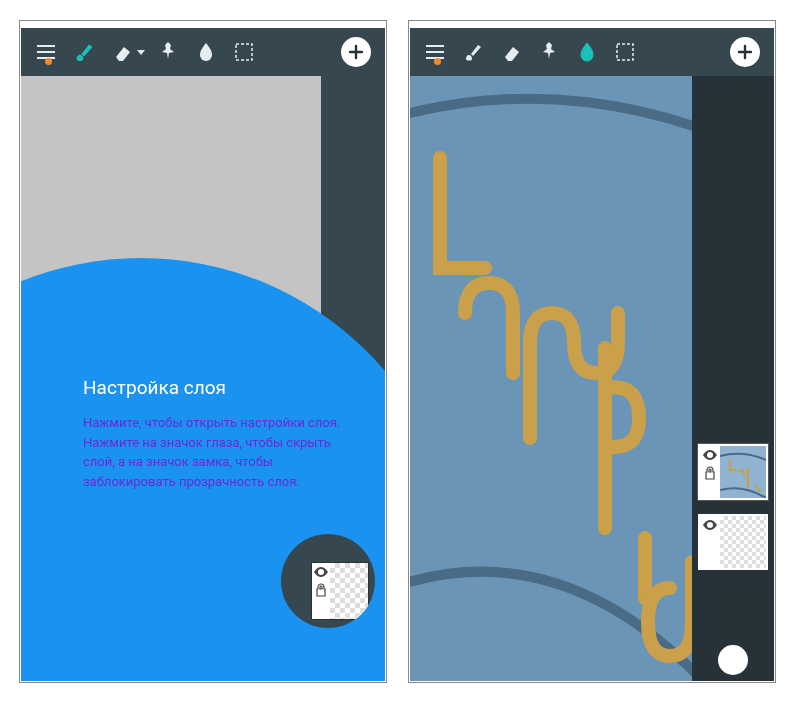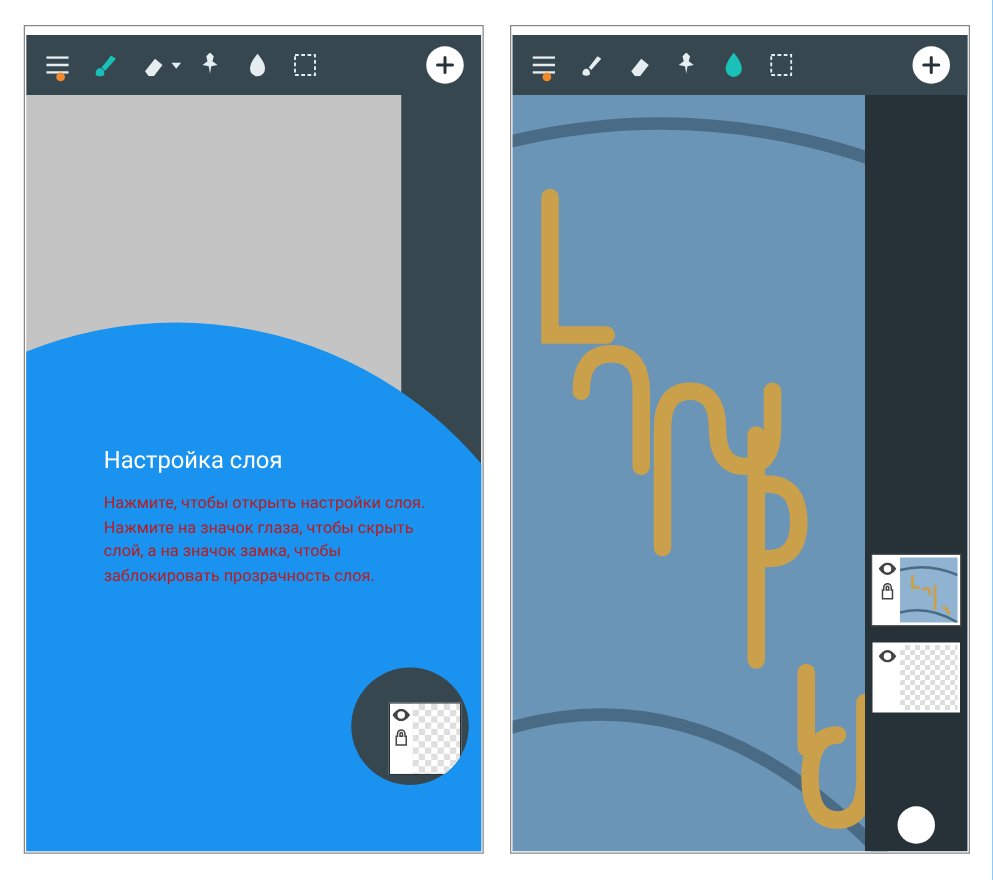--- a/index.html
+++ b/index.html
@@ -80,27 +80,27 @@
   .spotlight {
     position: absolute;
     width: 640px; height: 640px;
     border-radius: 50%;
     background: #1a93f0;
     left: -200px; top: 230px;
     z-index: 3;
   }
   .hint-text {
     position: absolute;
-    left: 62px; top: 328px;
+    left: 62px; top: 348px;
     width: 270px;
     color: #fff;
     z-index: 4;
   }
   .hint-title { font-size: 19px; font-weight: 400; margin-bottom: 14px; }
-  .hint-body { font-size: 13px; line-height: 1.5; color: #b91c1c; }
+  .hint-body { font-size: 13px; line-height: 1.5; color: #6d28d9; }
   .skip-btn {
     margin-top: 30px;
     font-size: 14px; font-weight: 500; letter-spacing: 1px;
     color: #fff;
   }
 
   
   .cutout {
     position: absolute;
     width: 94px; height: 94px;

